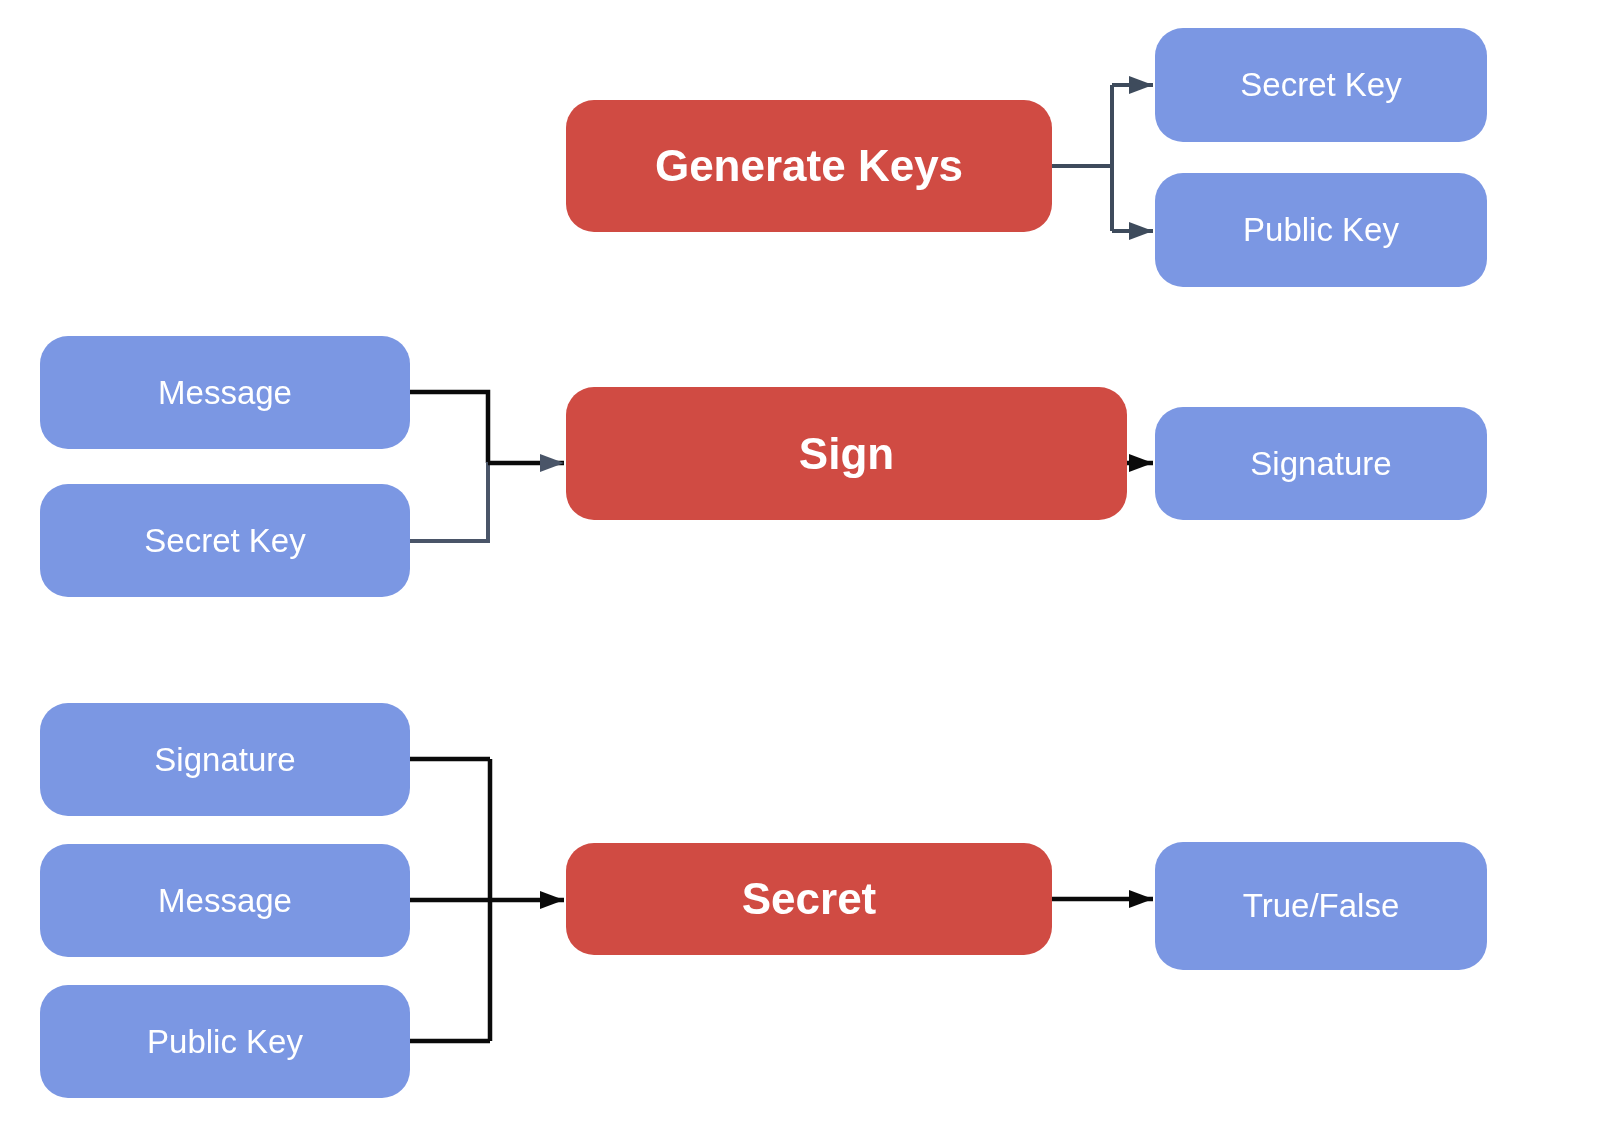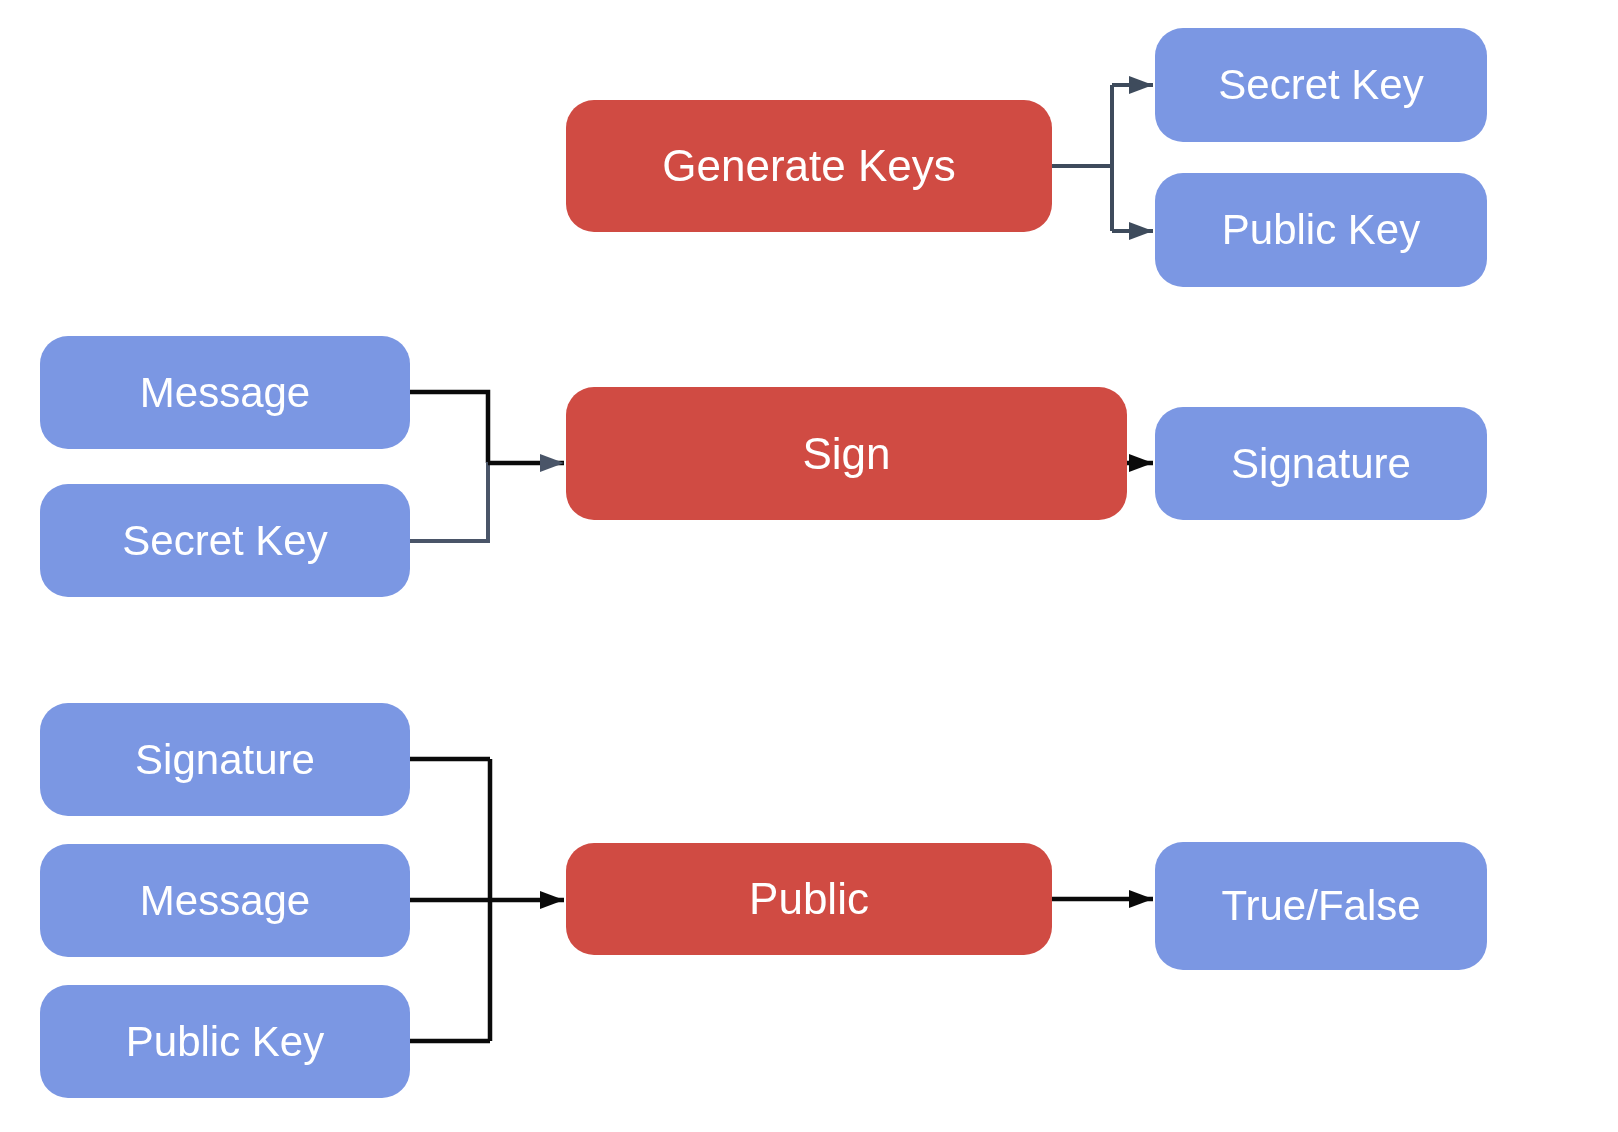--- a/index.html
+++ b/index.html
@@ -11,22 +11,22 @@
     overflow:hidden;
   }
   .node {
     position:absolute;
     display:flex; align-items:center; justify-content:center;
     border-radius:28px;
     color:var(--label-text, #fff);
     text-align:center;
     white-space:nowrap;
   }
-  .io      { background:var(--io-fill, #7B97E3); font-size:42px; font-weight:400; }
-  .process { background:var(--process-fill, #D04B43); font-size:44px; font-weight:400; }
+  .io      { background:var(--io-fill, #7B97E3); font-size:33px; font-weight:400; }
+  .process { background:var(--process-fill, #D04B43); font-size:44px; font-weight:700; }
   #wires { position:absolute; left:0; top:0; width:1618px; height:1132px; pointer-events:none; }
   .wire  { fill:none; stroke-linejoin:miter; stroke-linecap:butt; }
   .w-black { stroke:var(--wire-dark, #0a0a0a); stroke-width:4.5px; }
   .w-slate { stroke:var(--wire-slate, #4A5568); stroke-width:4px; }
   .w-tree  { stroke:var(--wire-tree, #3E4B5C); stroke-width:4px; }
   .h-dark  { fill:var(--wire-dark, #0a0a0a); }
   .h-slate { fill:var(--wire-slate, #4A5568); }
   .h-tree  { fill:var(--wire-tree, #3E4B5C); }
 </style>
 </head>
@@ -92,19 +92,19 @@
   <div class="node io" style="left:40px; top:703px; width:370px; height:113px">
     <span>Signature</span>
   </div>
   <div class="node io" style="left:40px; top:844px; width:370px; height:113px">
     <span>Message</span>
   </div>
   <div class="node io" style="left:40px; top:985px; width:370px; height:113px">
     <span>Public Key</span>
   </div>
   <div class="node process" style="left:566px; top:843px; width:486px; height:112px">
-    <span>Public</span>
+    <span>Secret</span>
   </div>
   <div class="node io" style="left:1155px; top:842px; width:332px; height:128px">
     <span>True/False</span>
   </div>
 
 </div>
 
 </body></html>

